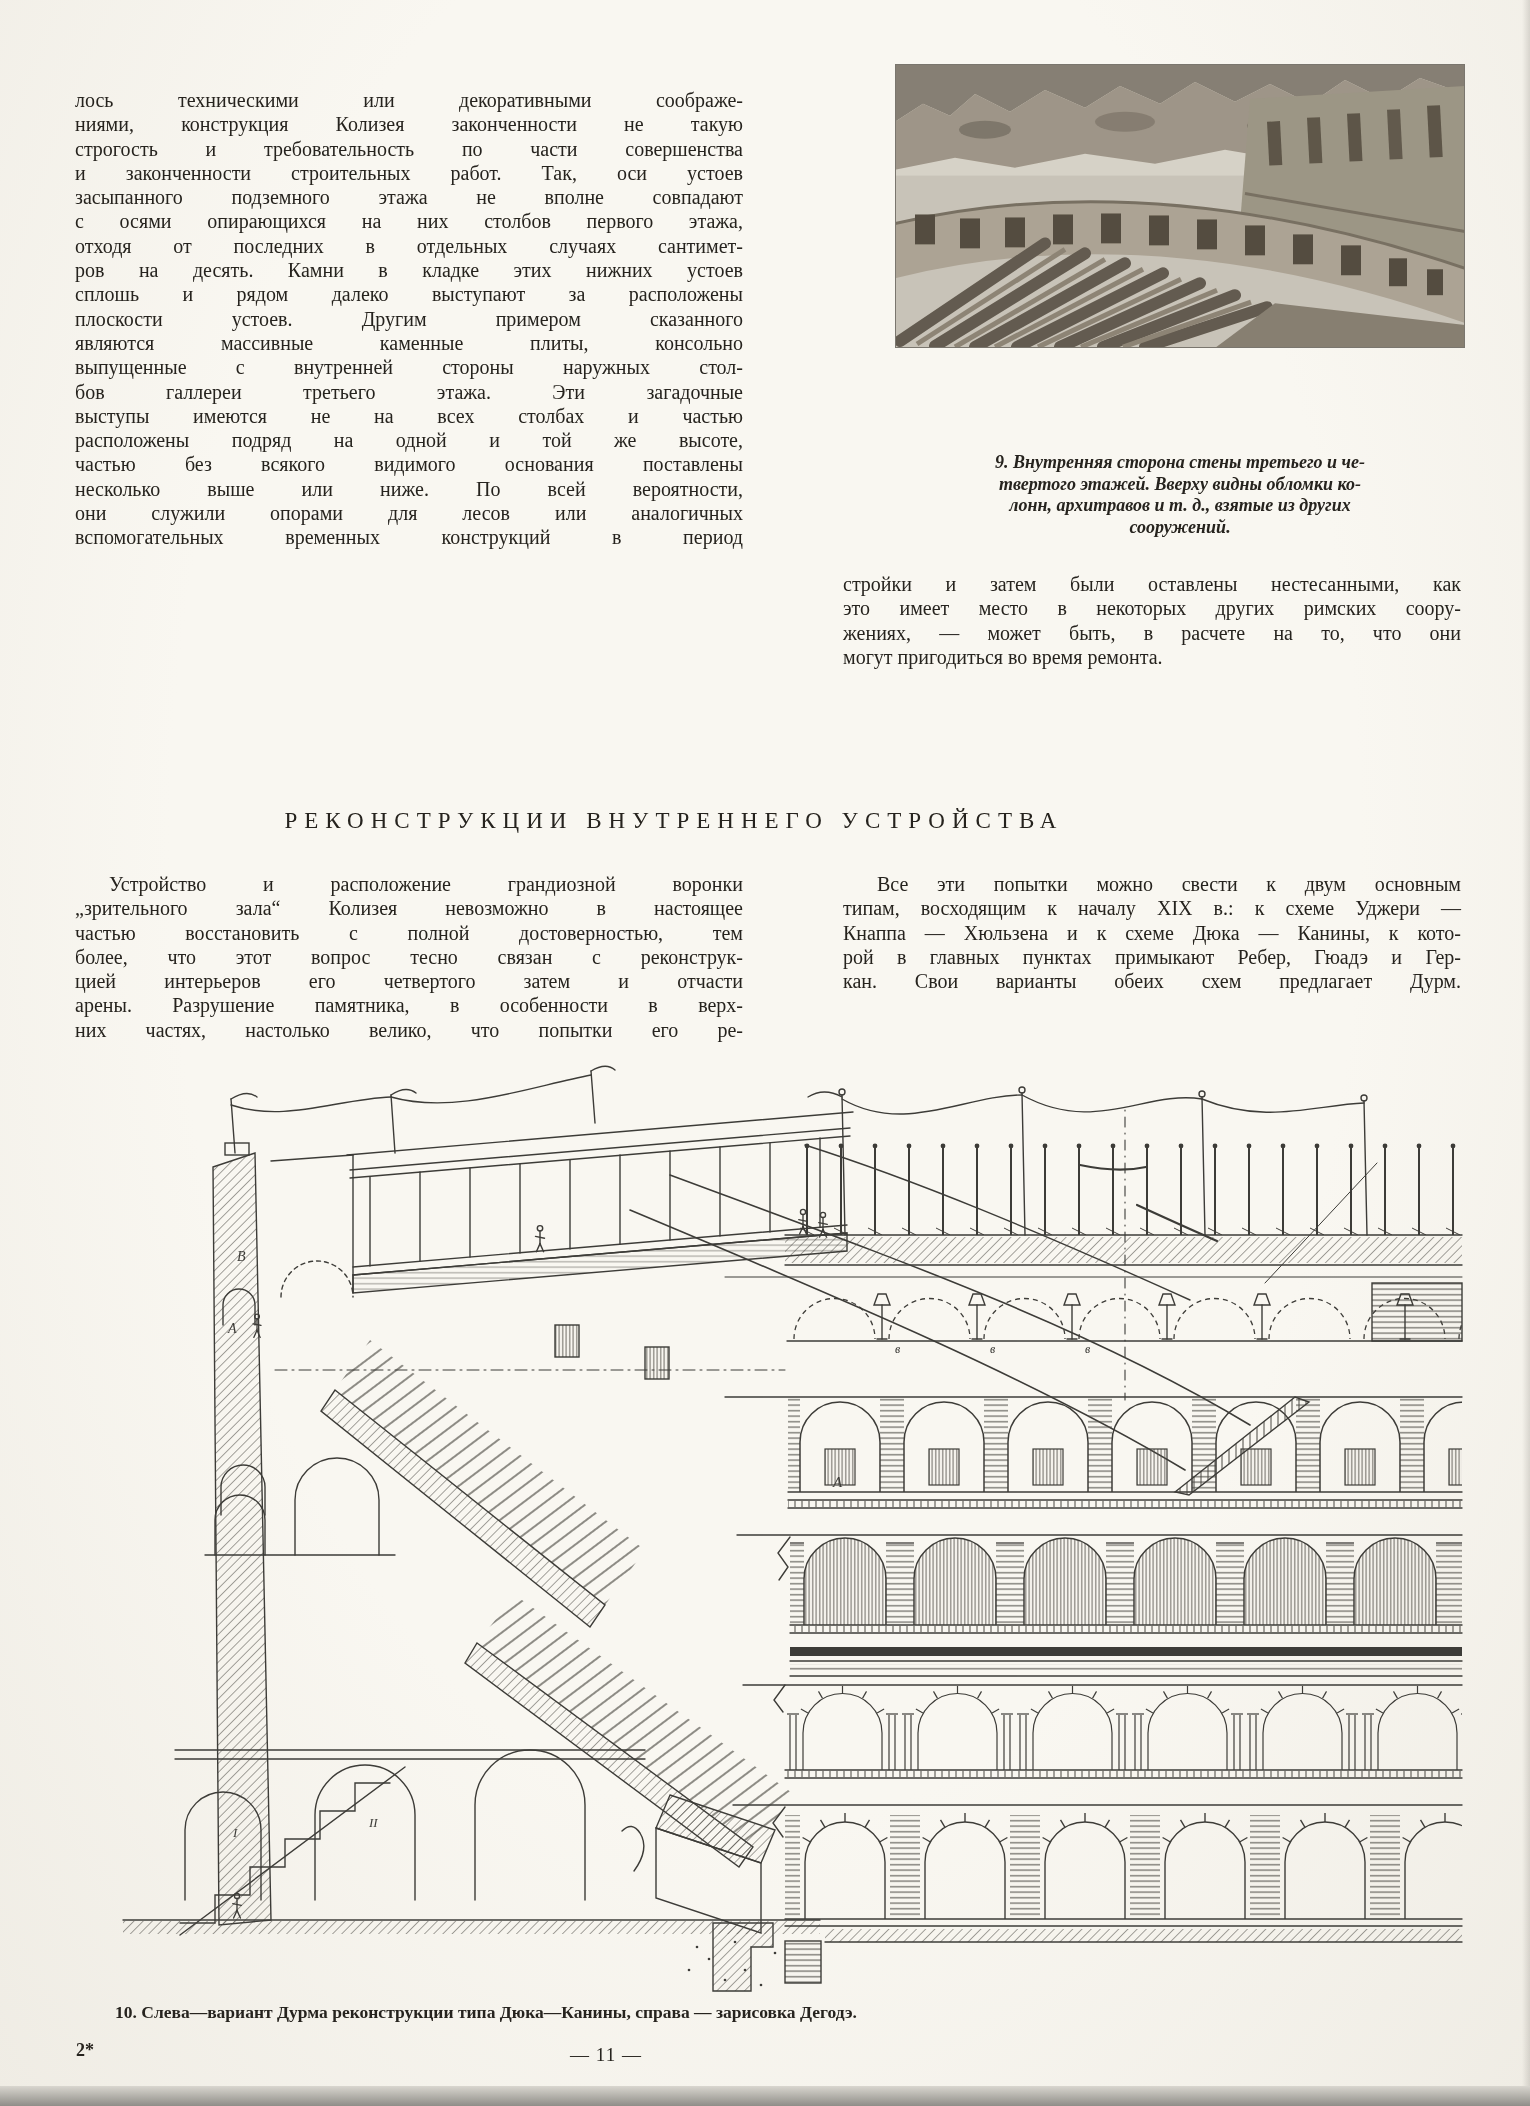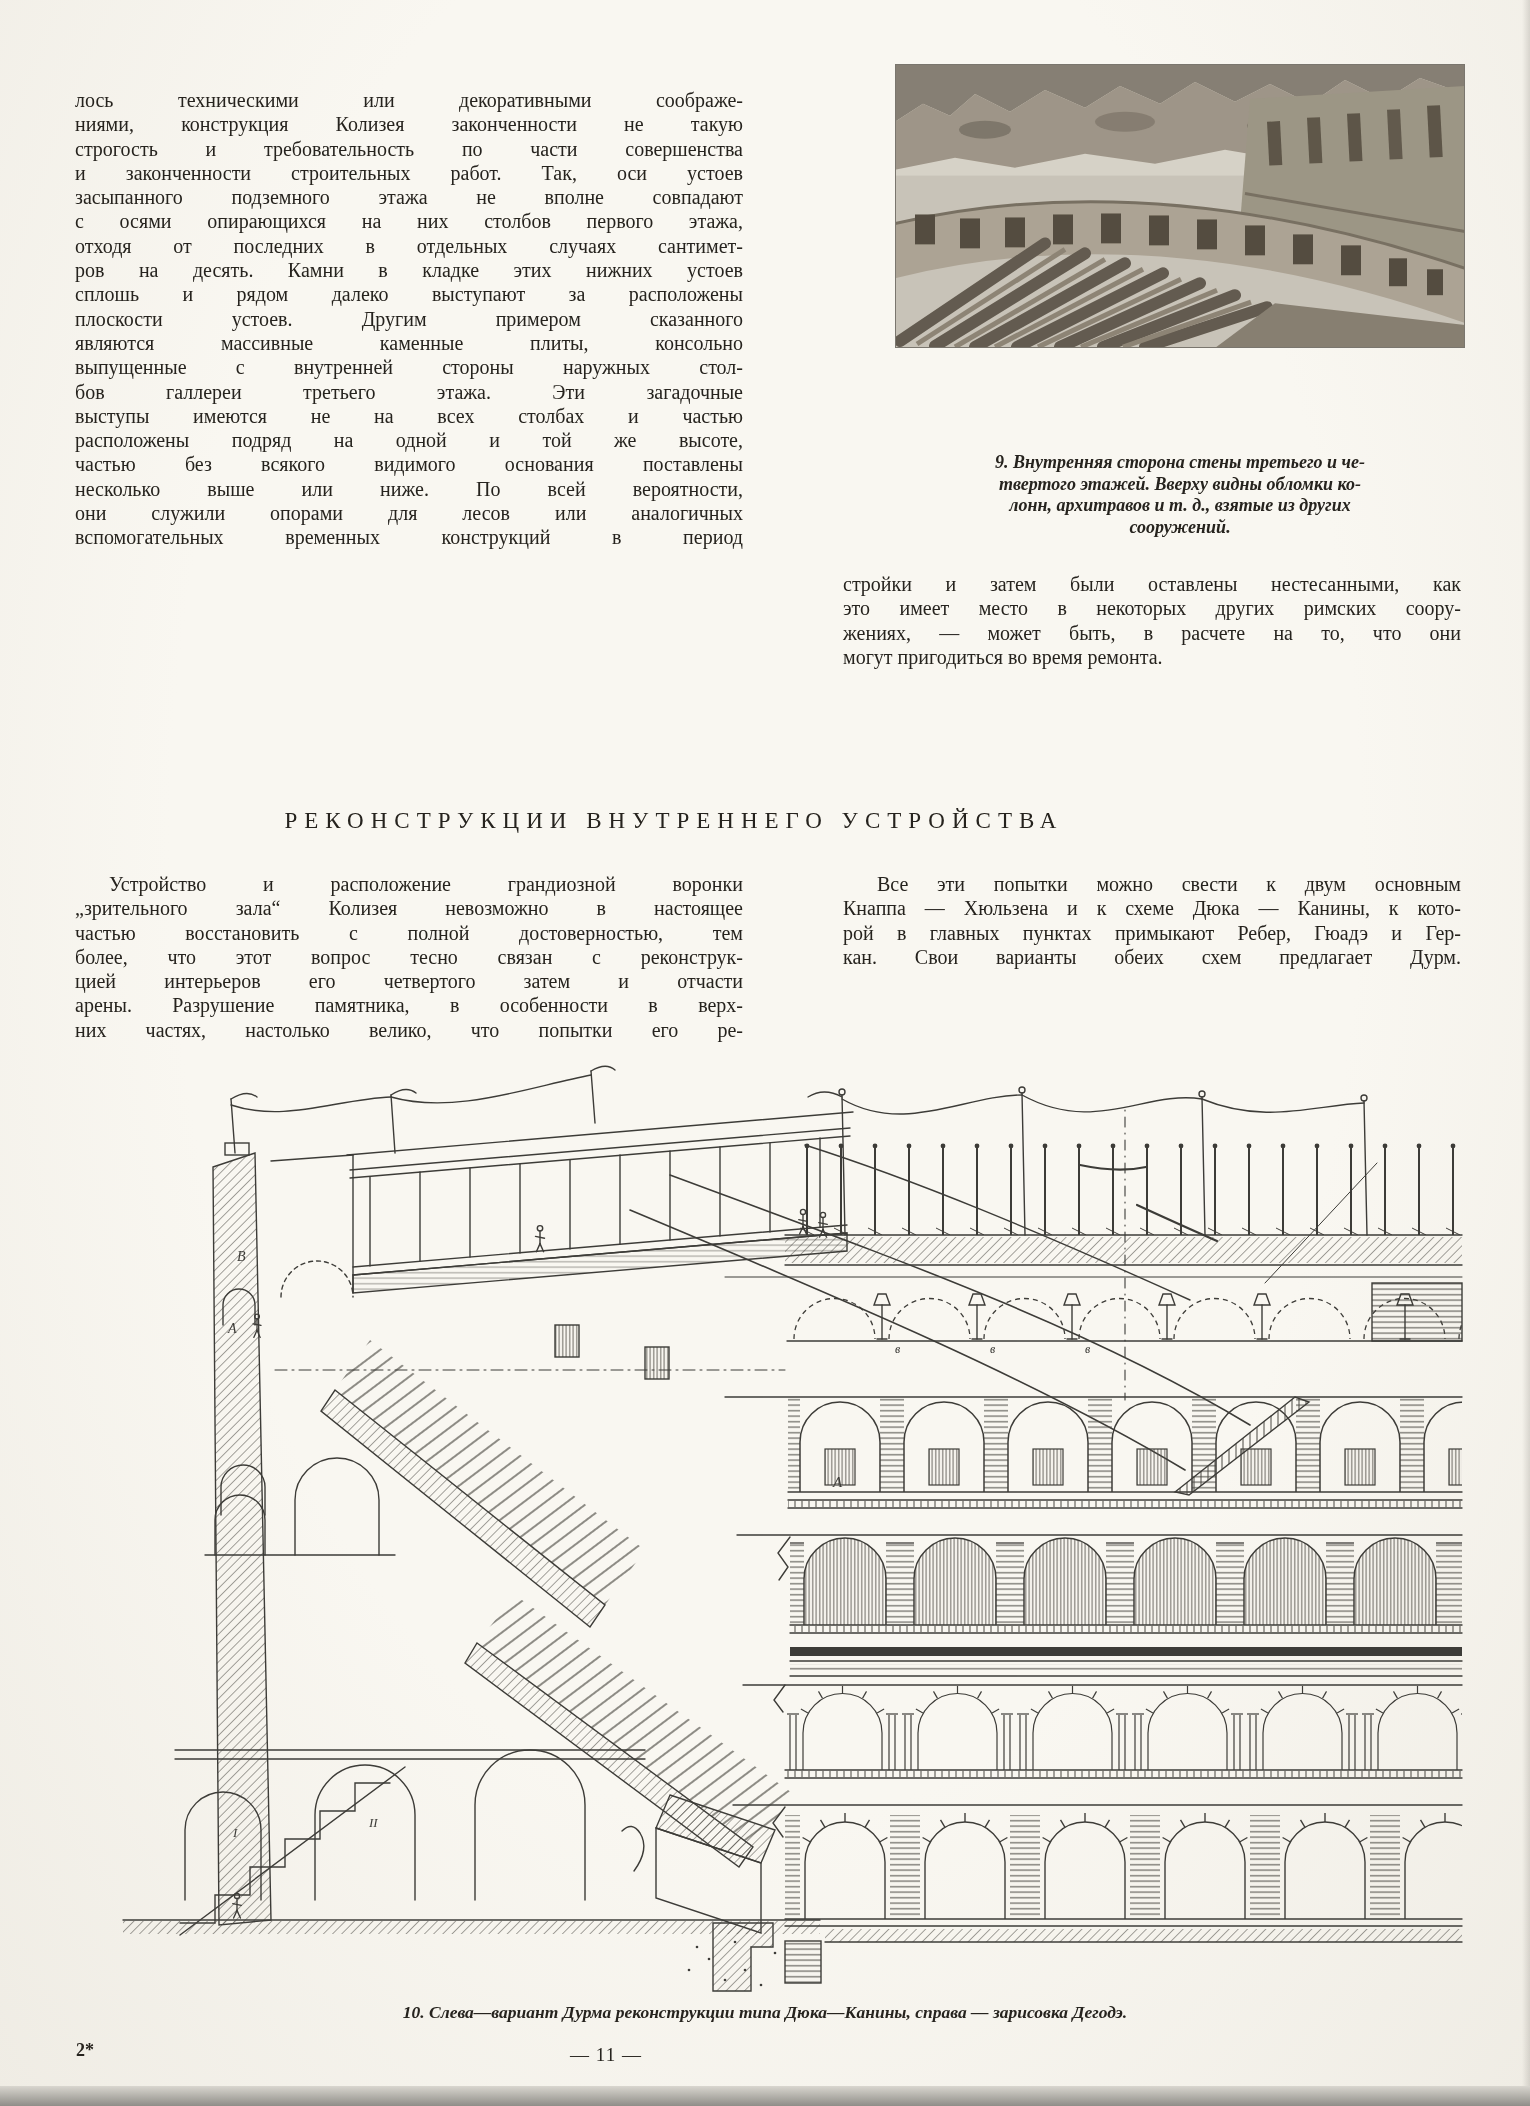--- a/index.html
+++ b/index.html
@@ -9,21 +9,21 @@
     font-family:"Liberation Serif", serif;color:#26231e;
   }
   .abs{position:absolute}
   .col{font-size:20px;line-height:24.3px}
   .ln{text-align:justify;text-align-last:justify}
   .last-left .ln:last-child{text-align-last:left}
   .indent .ln:first-child{text-indent:34px}
   .photo-cap{font-size:18px;line-height:21.5px;font-style:italic;font-weight:bold}
   .photo-cap .ln{text-align:center;text-align-last:center}
   .heading{font-size:23px;letter-spacing:7px;text-align:center;font-weight:normal;white-space:nowrap}
-  .figcap{font-style:italic;font-weight:bold;font-size:17.5px;text-align:center}
+  .figcap{font-weight:bold;font-size:17.5px;}
   .pgnum{font-size:19px;text-align:center;letter-spacing:1px}
   .sig{font-size:18px;font-weight:bold}
   .scan-edge{left:0;top:2086px;width:1530px;height:20px;
     background:linear-gradient(#d9d6cf,#8f8d88)}
   .right-shade{right:0;top:0;width:8px;height:2106px;
     background:linear-gradient(to right, rgba(0,0,0,0), rgba(90,85,78,.18))}
   svg text{font-family:"Liberation Serif",serif}
 </style>
 </head>
 <body>
@@ -132,20 +132,21 @@
     <div class="ln">частью восстановить с полной достоверностью, тем</div>
     <div class="ln">более, что этот вопрос тесно связан с реконструк-</div>
     <div class="ln">цией интерьеров его четвертого затем и отчасти</div>
     <div class="ln">арены. Разрушение памятника, в особенности в верх-</div>
     <div class="ln">них частях, настолько велико, что попытки его ре-</div>
   </div>
 
 <div class="abs" style="left:843px;top:872px;width:618px">
   <div class="col ln-wrap indent">
       <div class="ln">Все эти попытки можно свести к двум основным</div>
+      <div class="ln">типам, восходящим к началу XIX в.: к схеме Уджери —</div>
       <div class="ln">Кнаппа — Хюльзена и к схеме Дюка — Канины, к кото-</div>
       <div class="ln">рой в главных пунктах примыкают Ребер, Гюадэ и Гер-</div>
       <div class="ln">кан. Свои варианты обеих схем предлагает Дурм.</div>
     </div>
 </div>
 
 <figure class="abs" style="left:85px;top:995px;width:1380px;height:1000px;margin:0">
 <svg width="1380" height="1000" viewBox="0 0 1380 1000">
   <defs>
     <pattern id="ph45" width="6.5" height="6.5" patternUnits="userSpaceOnUse" patternTransform="rotate(45)">

